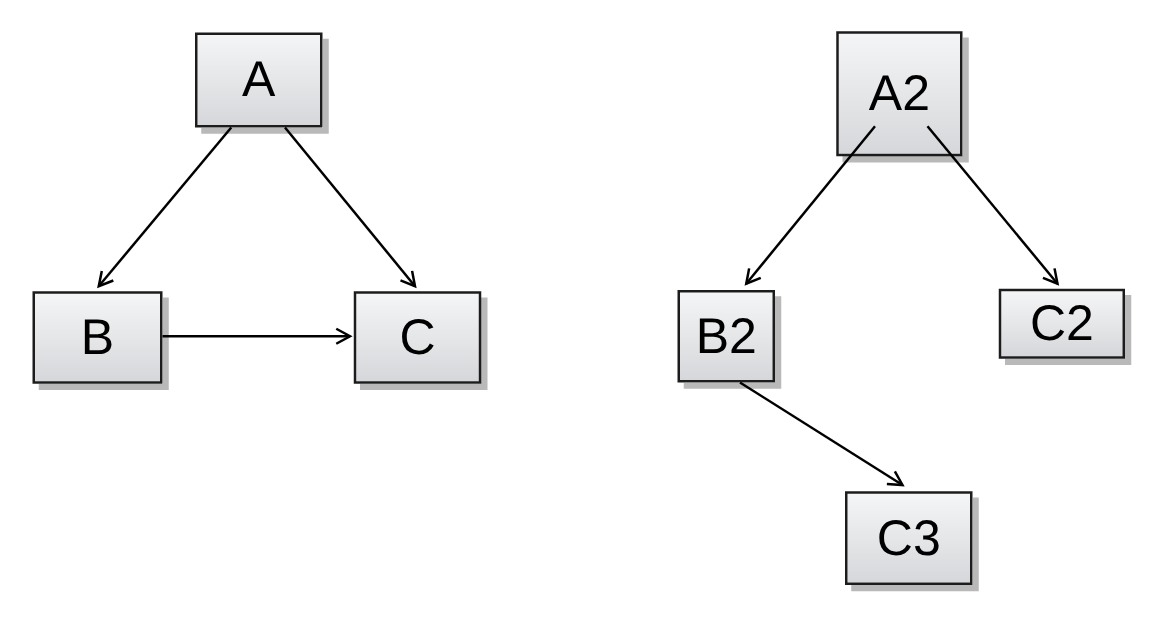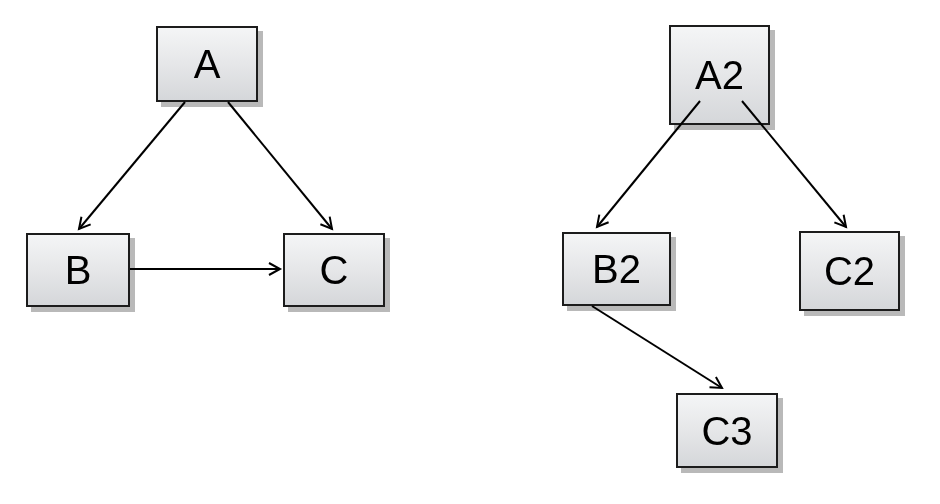--- a/index.html
+++ b/index.html
@@ -49,24 +49,24 @@
   <div class="node" style="left: 26px; top: 233px; width: 104px; height: 74px;">
     <span>B</span>
   </div>
   <div class="node" style="left: 283px; top: 233px; width: 102px; height: 74px;">
     <span>C</span>
   </div>
 
   <div class="node" style="left: 669px; top: 25px; width: 101px; height: 100px;">
     <span>A2</span>
   </div>
-  <div class="node" style="left: 562px; top: 232px; width: 109px; height: 74px;">
+  <div class="node" style="left: 542px; top: 232px; width: 78px; height: 74px;">
     <span>B2</span>
   </div>
-  <div class="node" style="left: 799px; top: 231px; width: 101px; height: 80px;">
+  <div class="node" style="left: 799px; top: 231px; width: 101px; height: 56px;">
     <span>C2</span>
   </div>
   <div class="node" style="left: 676px; top: 393px; width: 102px; height: 75px;">
     <span>C3</span>
   </div>
 
   <svg id="edge-layer" width="940" height="504" viewBox="0 0 940 504">
     <defs>
       <marker id="arrow-open" markerUnits="userSpaceOnUse" markerWidth="16" markerHeight="16" viewBox="0 0 16 16" refX="13" refY="8" orient="auto">
         <path d="M2,2 L13,8 L2,14" fill="none" stroke="#000000" stroke-width="2"></path>

